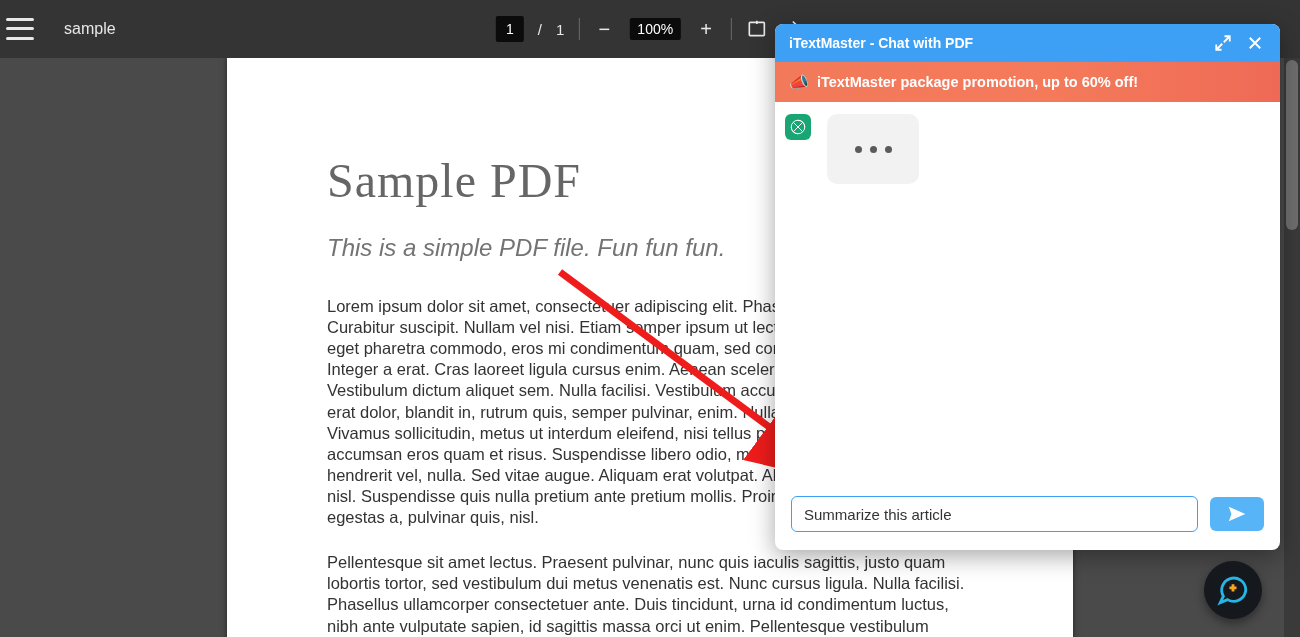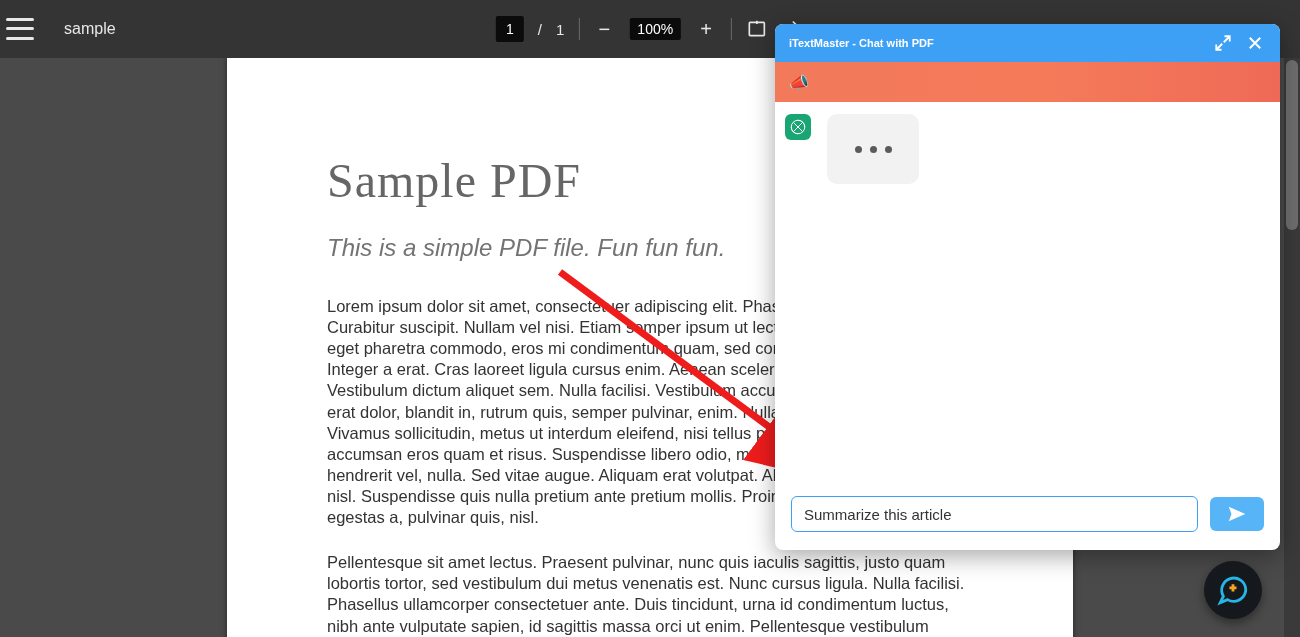--- a/index.html
+++ b/index.html
@@ -51,21 +51,21 @@
   
   .panel {
     position:absolute; top:24px; left:775px; width:505px; height:526px;
     background:#fff; border-radius:8px;
     box-shadow:0 6px 24px rgba(0,0,0,.35);
     display:flex; flex-direction:column; overflow:hidden; z-index:40;
   }
   .panel-header {
     height:38px; background:#3da0f5; color:#fff;
     display:flex; align-items:center; padding:4px 14px;
-    font-size:11px; font-weight:700;
+    font-size:14px; font-weight:700;
   }
   .panel-header .spacer { flex:1; }
   .hdr-icon { width:22px; height:22px; margin-left:10px; cursor:pointer; display:flex; align-items:center; justify-content:center; }
   .hdr-icon svg { stroke:#fff; }
   .promo {
     height:40px; background:linear-gradient(90deg,#f2795a,#f47a5a 55%, #ef6a56);
     color:#fff; font-weight:700; font-size:14.5px;
     display:flex; align-items:center; padding:0 14px; gap:8px;
   }
   .promo .tag { font-size:16px; }
@@ -177,20 +177,21 @@
     </span>
     <span class="hdr-icon">
       <svg viewBox="0 0 24 24" width="18" height="18" fill="none" stroke-width="2.6">
           <path d="M5 5l14 14M19 5L5 19"></path>
         </svg>
     </span>
   </div>
 
   <div class="promo">
     <span class="tag">📣</span>
+    <span>iTextMaster package promotion, up to 60% off!</span>
   </div>
 
   <div class="chat-body">
     <div class="avatar">
       <svg viewBox="0 0 24 24" fill="none" stroke="#fff" stroke-width="1.3">
         <circle cx="12" cy="12" r="9"></circle>
         <path d="M12 3a9 9 0 019 9M12 21a9 9 0 01-9-9M6 6l12 12M18 6L6 18"></path>
       </svg>
     </div>
     <div class="bubble">

